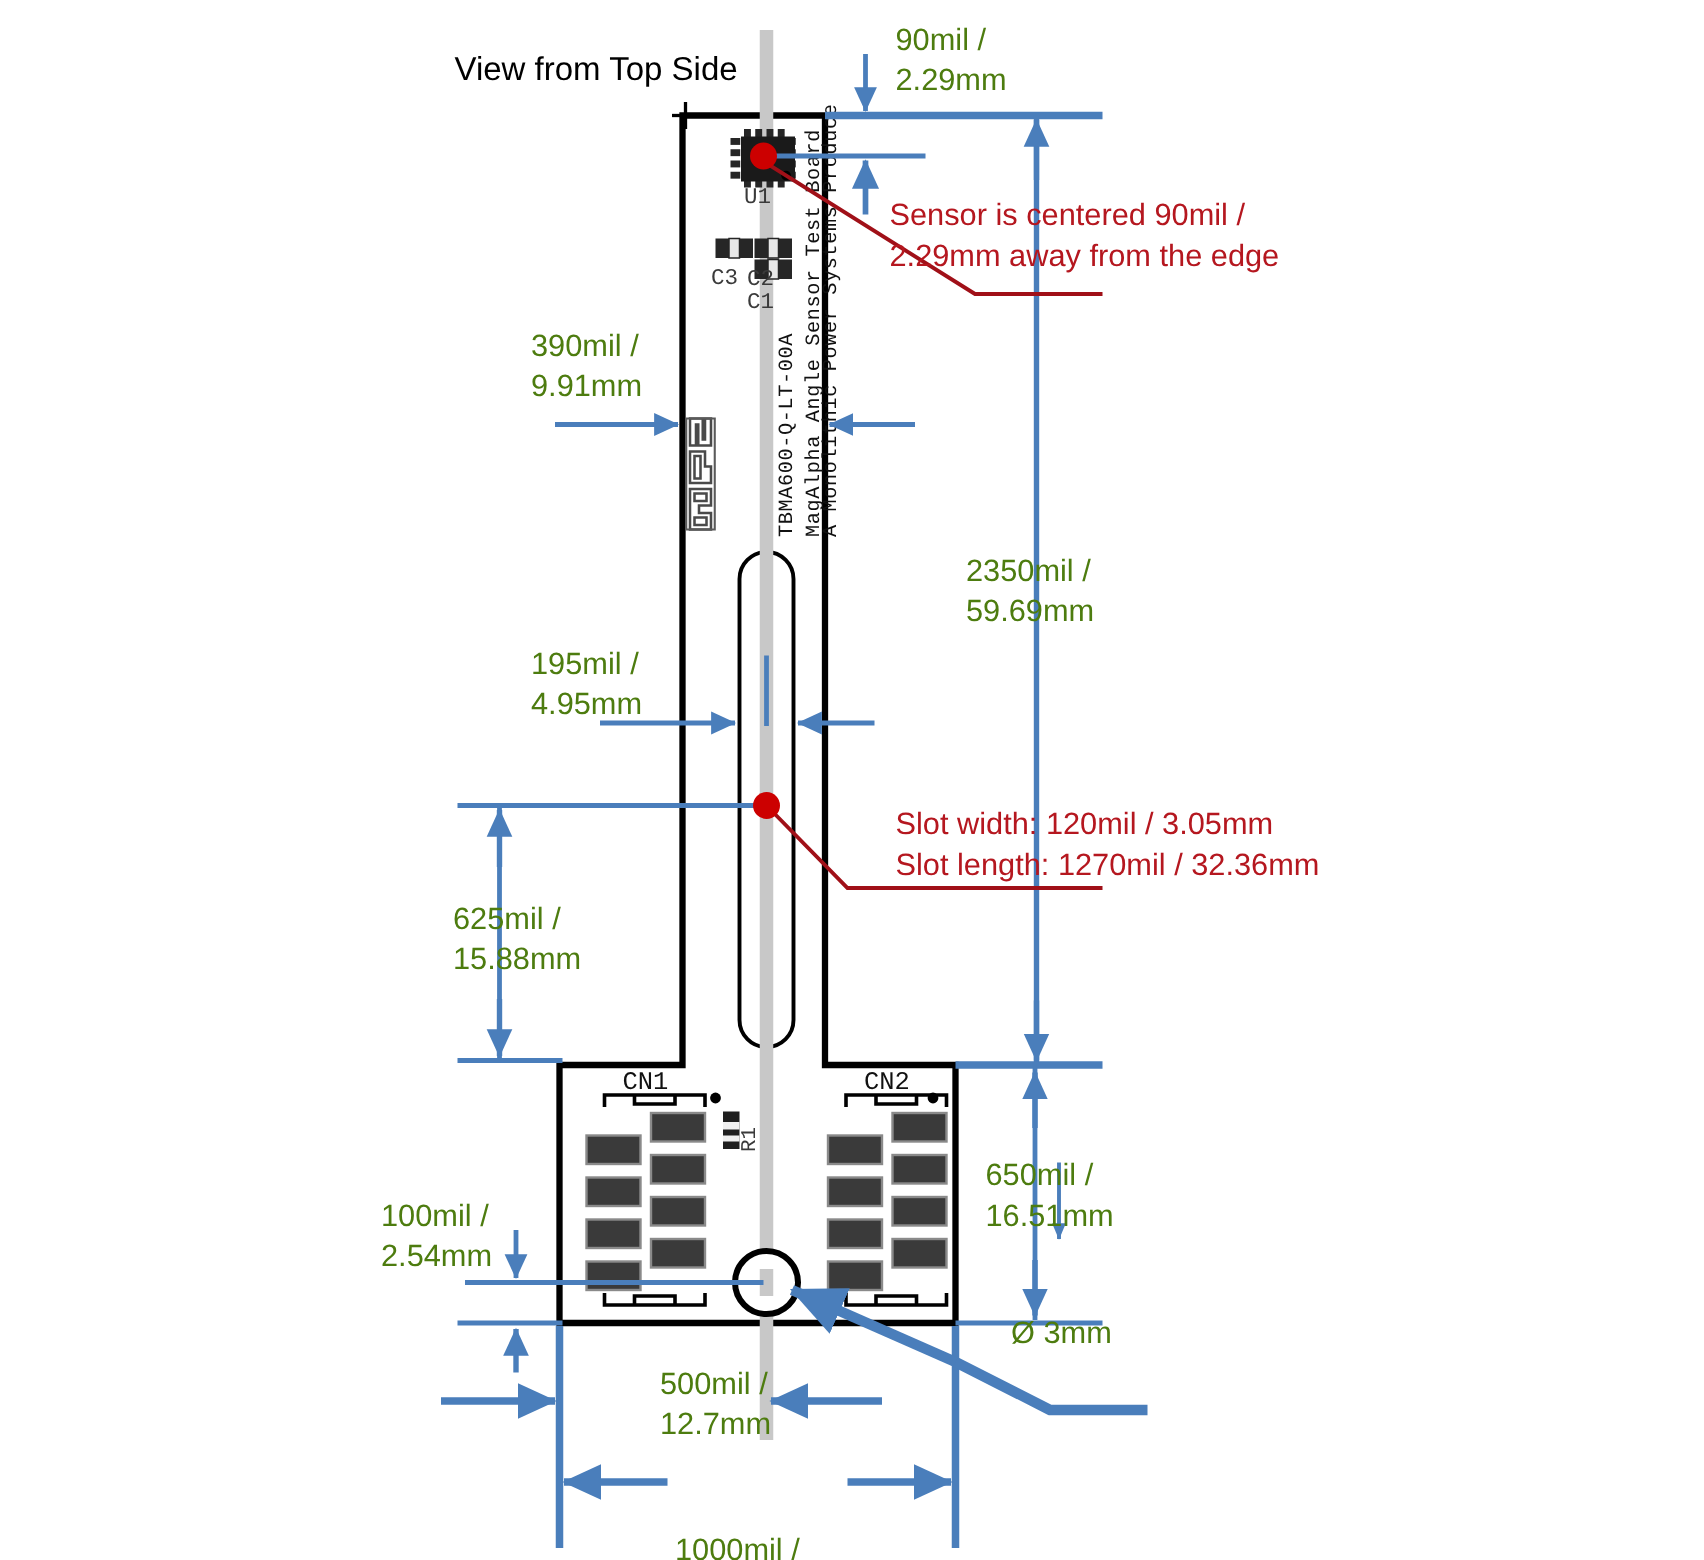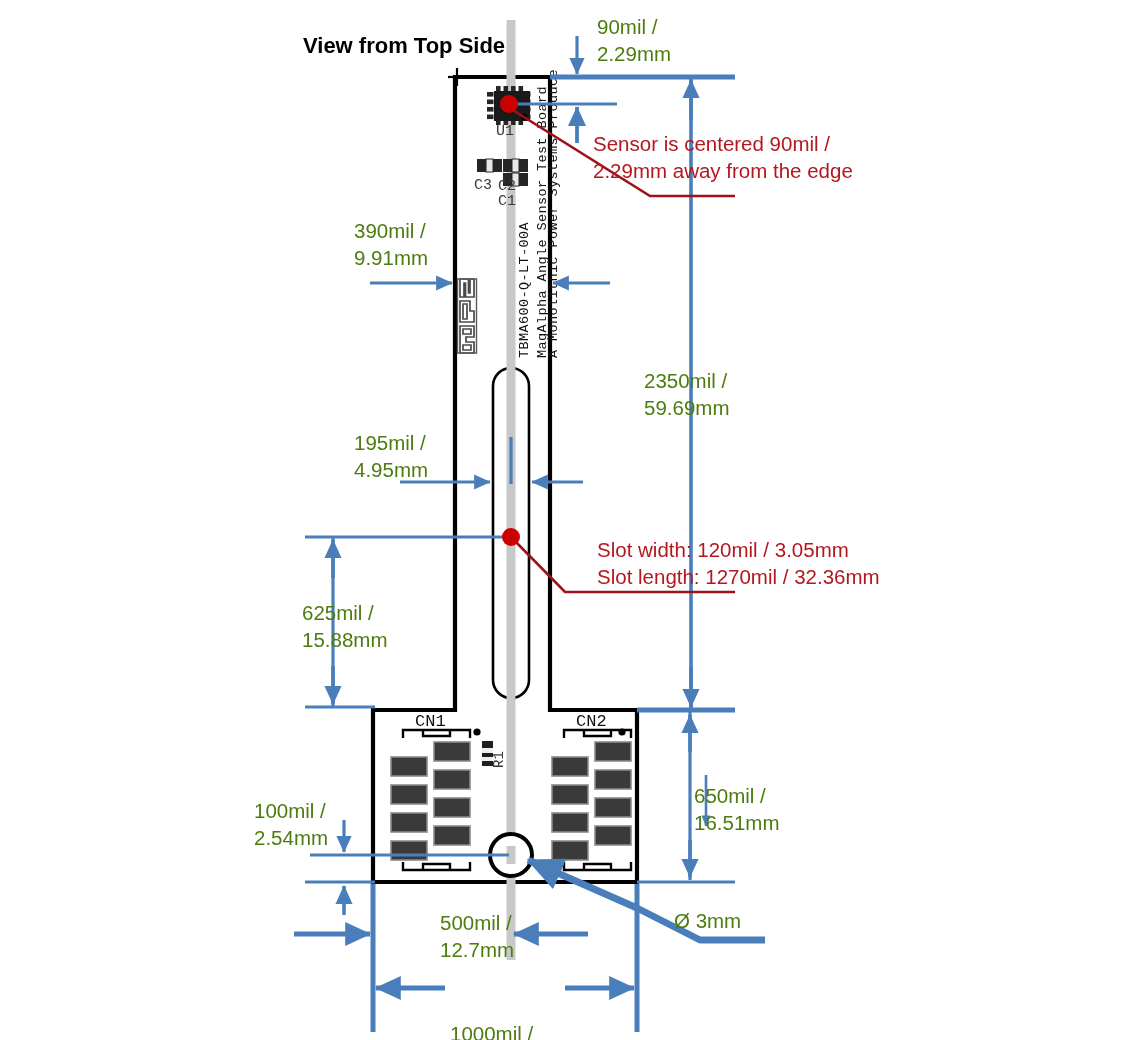--- a/index.html
+++ b/index.html
@@ -2,21 +2,21 @@
 <html><head>
 <meta charset="utf-8">
 <style>
   html,body{margin:0;padding:0;background:#ffffff;}
   body{width:1136px;height:1040px;position:relative;overflow:hidden;
        font-family:"Liberation Sans",sans-serif;}
   #stage{position:absolute;left:0;top:0;width:1136px;height:1040px;}
   svg#drawing{position:absolute;left:0;top:0;width:1136px;height:1040px;}
   .dimtext{position:absolute;color:#4d7c0f;font-family:Liberation Sans, sans-serif;
            font-size:20.5px;line-height:1.30;white-space:pre;letter-spacing:0px;}
-  .title{position:absolute;color:#000;font-weight:bold;font-size:22px;
+  .title{position:absolute;color:#000;font-weight:normal;font-size:22px;
          font-family:"Liberation Sans",sans-serif;white-space:nowrap;}
   .note{position:absolute;color:#b5171f;font-size:20.5px;line-height:1.30;
         white-space:pre;font-family:"Liberation Sans",sans-serif;margin-left:20px;}
 </style>
 </head>
 <body>
 
 <div id="stage">
 
   <svg id="drawing" viewBox="0 0 1136 1040">
@@ -240,27 +240,27 @@
 
   <div class="dimtext" style="left:644px; top:368px;"><span>2350mil /</span>
 <span>59.69mm</span></div>
 
   <div class="note" style="left:577px; top:537px;"><span>Slot width: 120mil / 3.05mm</span>
 <span>Slot length: 1270mil / 32.36mm</span></div>
 
   <div class="dimtext" style="left:302px; top:600px;"><span>625mil /</span>
 <span>15.88mm</span></div>
 
-  <div class="dimtext" style="left:694px; top:771px;margin-top:12px;"><span>650mil /</span>
+  <div class="dimtext" style="left:657px; top:771px;"><span>650mil /</span>
 <span>16.51mm</span></div>
 
   <div class="dimtext" style="left:254px; top:798px;"><span>100mil /</span>
 <span>2.54mm</span></div>
 
   <div class="dimtext" style="left:392px; top:910px;margin-left:48px;"><span>500mil /</span>
 <span>12.7mm</span></div>
 
   <div class="dimtext" style="left:450px; top:1021px;"><span>1000mil /</span>
 <span>25.4mm</span></div>
 
-  <div class="dimtext" style="left:674px; top:908px;">Ø 3mm</div>
+  <div class="dimtext" style="left:674px; top:876px;">Ø 3mm</div>
 
 </div>
 
 </body></html>

